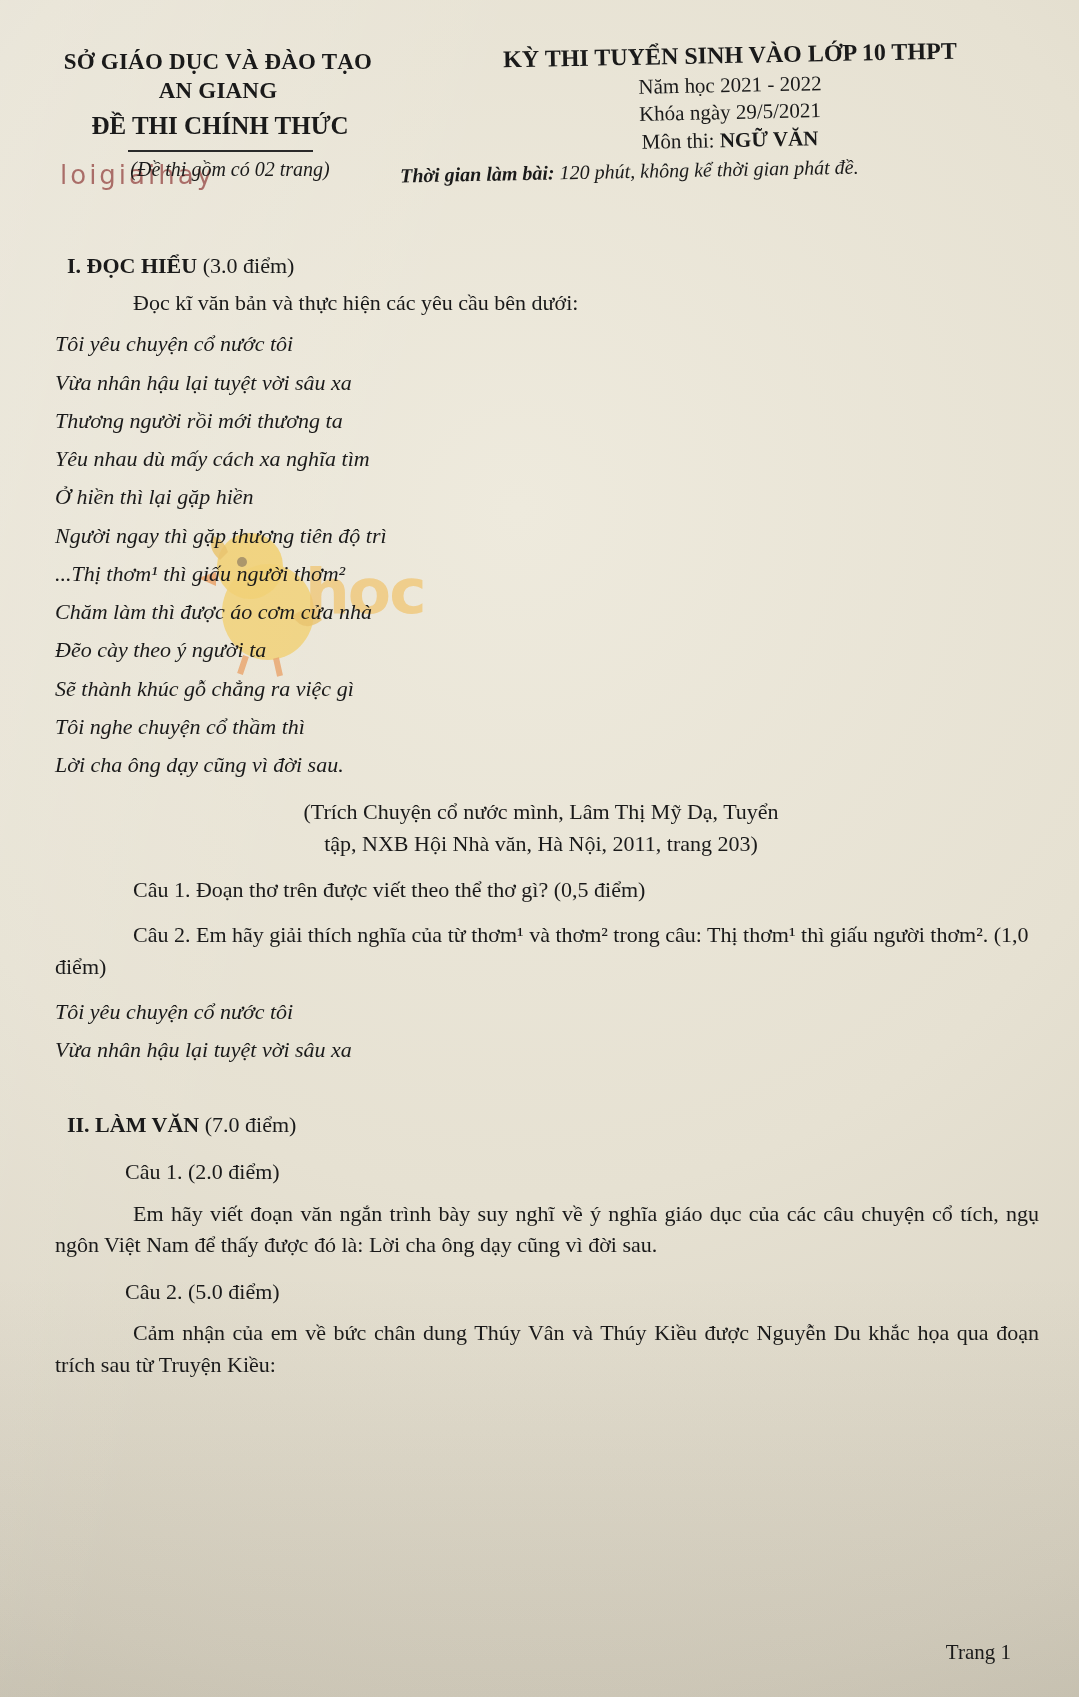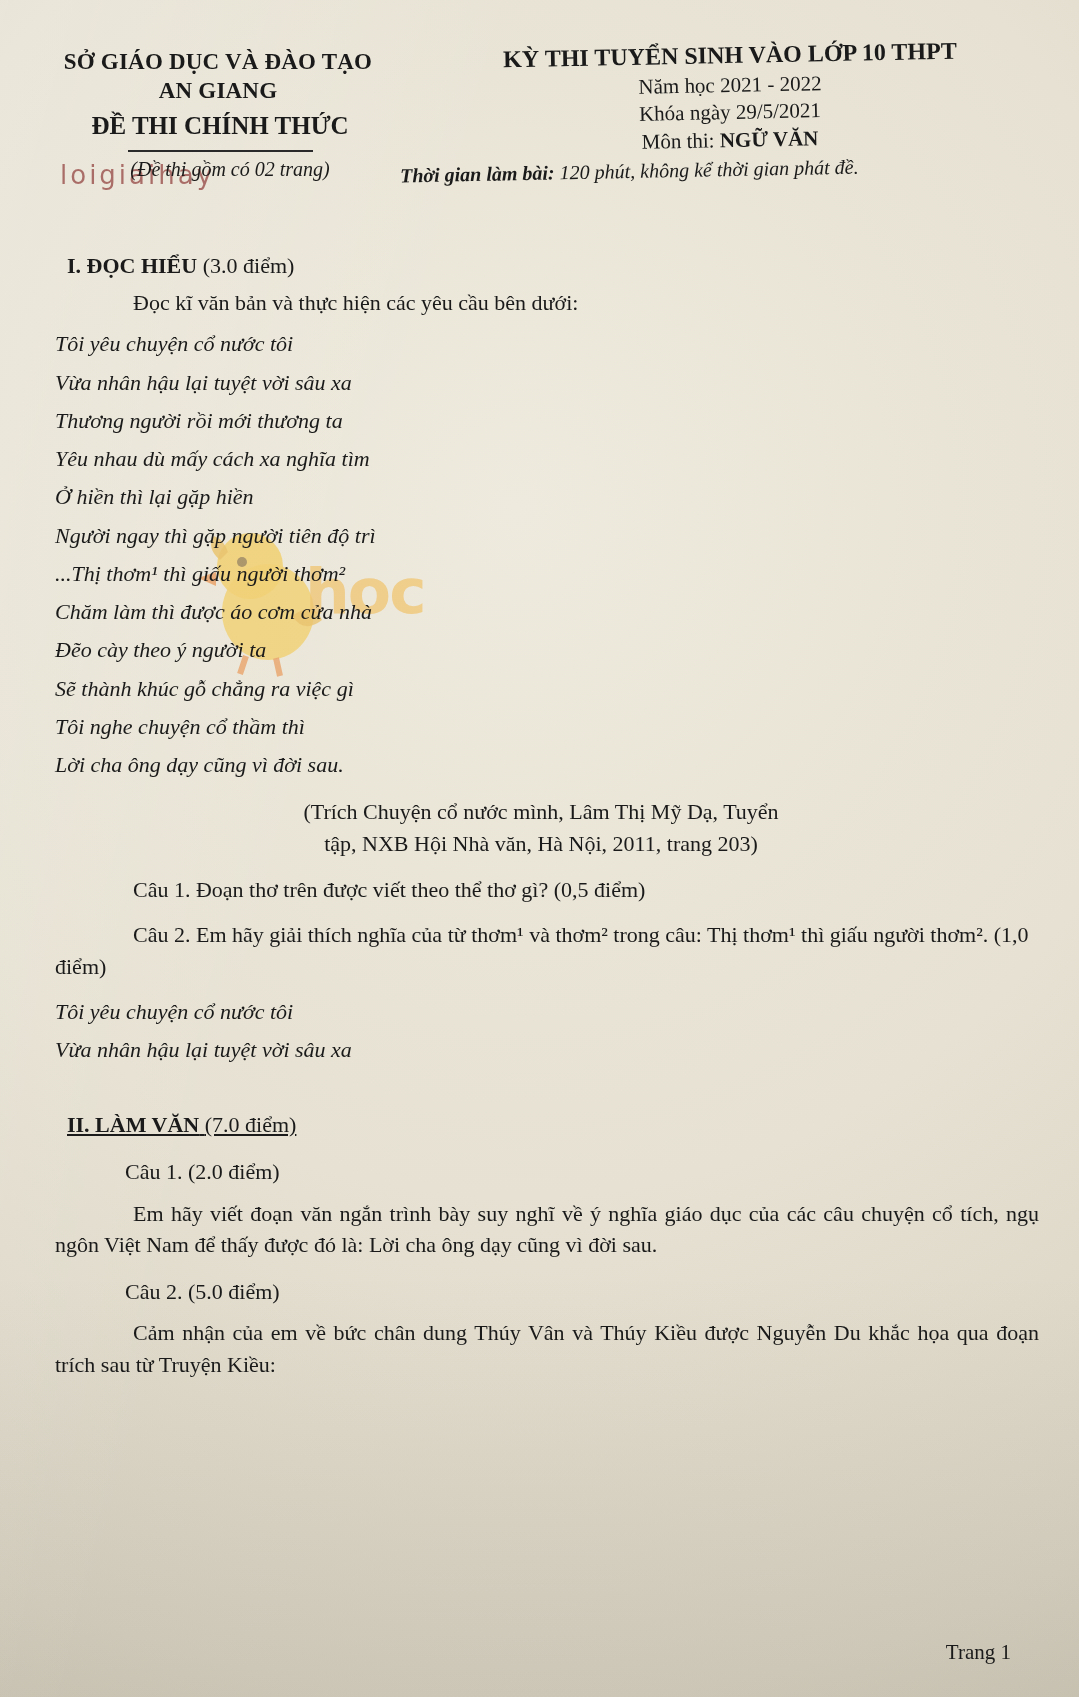--- a/index.html
+++ b/index.html
@@ -196,21 +196,20 @@
     margin: 16px 0 0 0;
     padding-right: 12px;
     line-height: 1.45;
   }
   .q {
     margin: 14px 0;
     text-indent: 78px;
   }
   .sec2 {
     margin-top: 44px;
-    text-decoration: underline;
   }
   .sub-q {
     margin: 16px 0 10px 70px;
     font-size: 22px;
   }
   .para {
     margin: 10px 0;
     text-indent: 78px;
     text-align: justify;
   }
@@ -280,21 +279,21 @@
     </div>
 
     <div class="indent">Đọc kĩ văn bản và thực hiện các yêu cầu bên dưới:</div>
 
     <div class="poem">
       <div class="line c">Tôi yêu chuyện cổ nước tôi</div>
       <div class="line c">Vừa nhân hậu lại tuyệt vời sâu xa</div>
       <div class="line c">Thương người rồi mới thương ta</div>
       <div class="line c">Yêu nhau dù mấy cách xa nghĩa tìm</div>
       <div class="line c">Ở hiền thì lại gặp hiền</div>
-      <div class="line c">Người ngay thì gặp người tiên độ trì</div>
+      <div class="line c">Người ngay thì gặp thương tiên độ trì</div>
       <div class="line c">...Thị thơm¹ thì giấu người thơm²</div>
       <div class="line c">Chăm làm thì được áo cơm cửa nhà</div>
       <div class="line c">Đẽo cày theo ý người ta</div>
       <div class="line c">Sẽ thành khúc gỗ chẳng ra việc gì</div>
       <div class="line c">Tôi nghe chuyện cổ thầm thì</div>
       <div class="line c">Lời cha ông dạy cũng vì đời sau.</div>
     </div>
 
     <div class="src">
       <div>(Trích Chuyện cổ nước mình, Lâm Thị Mỹ Dạ, Tuyển</div>

